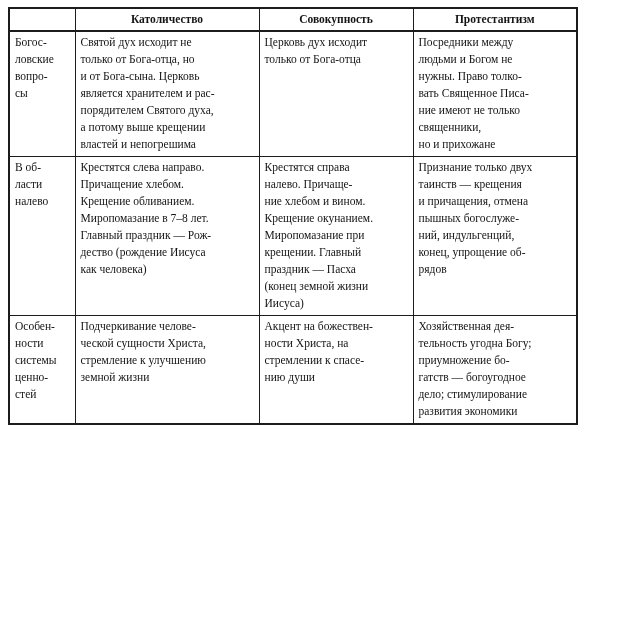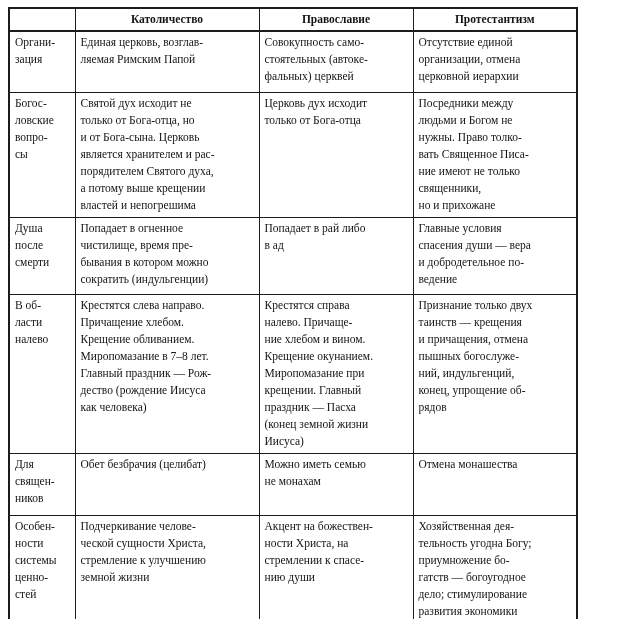--- a/index.html
+++ b/index.html
@@ -70,37 +70,25 @@
     <colgroup>
       <col style="width:66px">
       <col style="width:184px">
       <col style="width:154px">
       <col style="width:164px">
     </colgroup>
     <thead>
       <tr class="hdr">
         <th></th>
         <th>Католичество</th>
-        <th>Православие</th>
+        <th>Совокупность</th>
         <th>Протестантизм</th>
       </tr>
     </thead>
     <tbody>
-      <tr class="r0">
-        <td class="rowlabel">Органи-
-зация</td>
-        <td>Единая церковь, возглав-
-ляемая Римским Папой</td>
-        <td>Совокупность само-
-стоятельных (автоке-
-фальных) церквей</td>
-        <td>Отсутствие единой
-организации, отмена
-церковной иерархии</td>
-      </tr>
       <tr class="r1">
         <td class="rowlabel">Богос-
 ловские
 вопро-
 сы</td>
         <td>Святой дух исходит не
 только от Бога-отца, но
 и от Бога-сына. Церковь
 является хранителем и рас-
 порядителем Святого духа,
@@ -108,35 +96,20 @@
 властей и непогрешима</td>
         <td>Церковь дух исходит
 только от Бога-отца</td>
         <td>Посредники между
 людьми и Богом не
 нужны. Право толко-
 вать Священное Писа-
 ние имеют не только
 священники,
 но и прихожане</td>
-      </tr>
-      <tr class="r2">
-        <td class="rowlabel">Душа
-после
-смерти</td>
-        <td>Попадает в огненное
-чистилище, время пре-
-бывания в котором можно
-сократить (индульгенции)</td>
-        <td>Попадает в рай либо
-в ад</td>
-        <td>Главные условия
-спасения души — вера
-и добродетельное по-
-ведение</td>
       </tr>
       <tr class="r3">
         <td class="rowlabel">В об-
 ласти
 налево</td>
         <td>Крестятся слева направо.
 Причащение хлебом.
 Крещение обливанием.
 Миропомазание в 7–8 лет.
 Главный праздник — Рож-
@@ -152,29 +125,20 @@
 (конец земной жизни
 Иисуса)</td>
         <td>Признание только двух
 таинств — крещения
 и причащения, отмена
 пышных богослуже-
 ний, индульгенций,
 конец, упрощение об-
 рядов</td>
       </tr>
-      <tr class="r4">
-        <td class="rowlabel">Для
-священ-
-ников</td>
-        <td>Обет безбрачия (целибат)</td>
-        <td>Можно иметь семью
-не монахам</td>
-        <td>Отмена монашества</td>
-      </tr>
       <tr class="r5">
         <td class="rowlabel">Особен-
 ности
 системы
 ценно-
 стей</td>
         <td>Подчеркивание челове-
 ческой сущности Христа,
 стремление к улучшению
 земной жизни</td>

